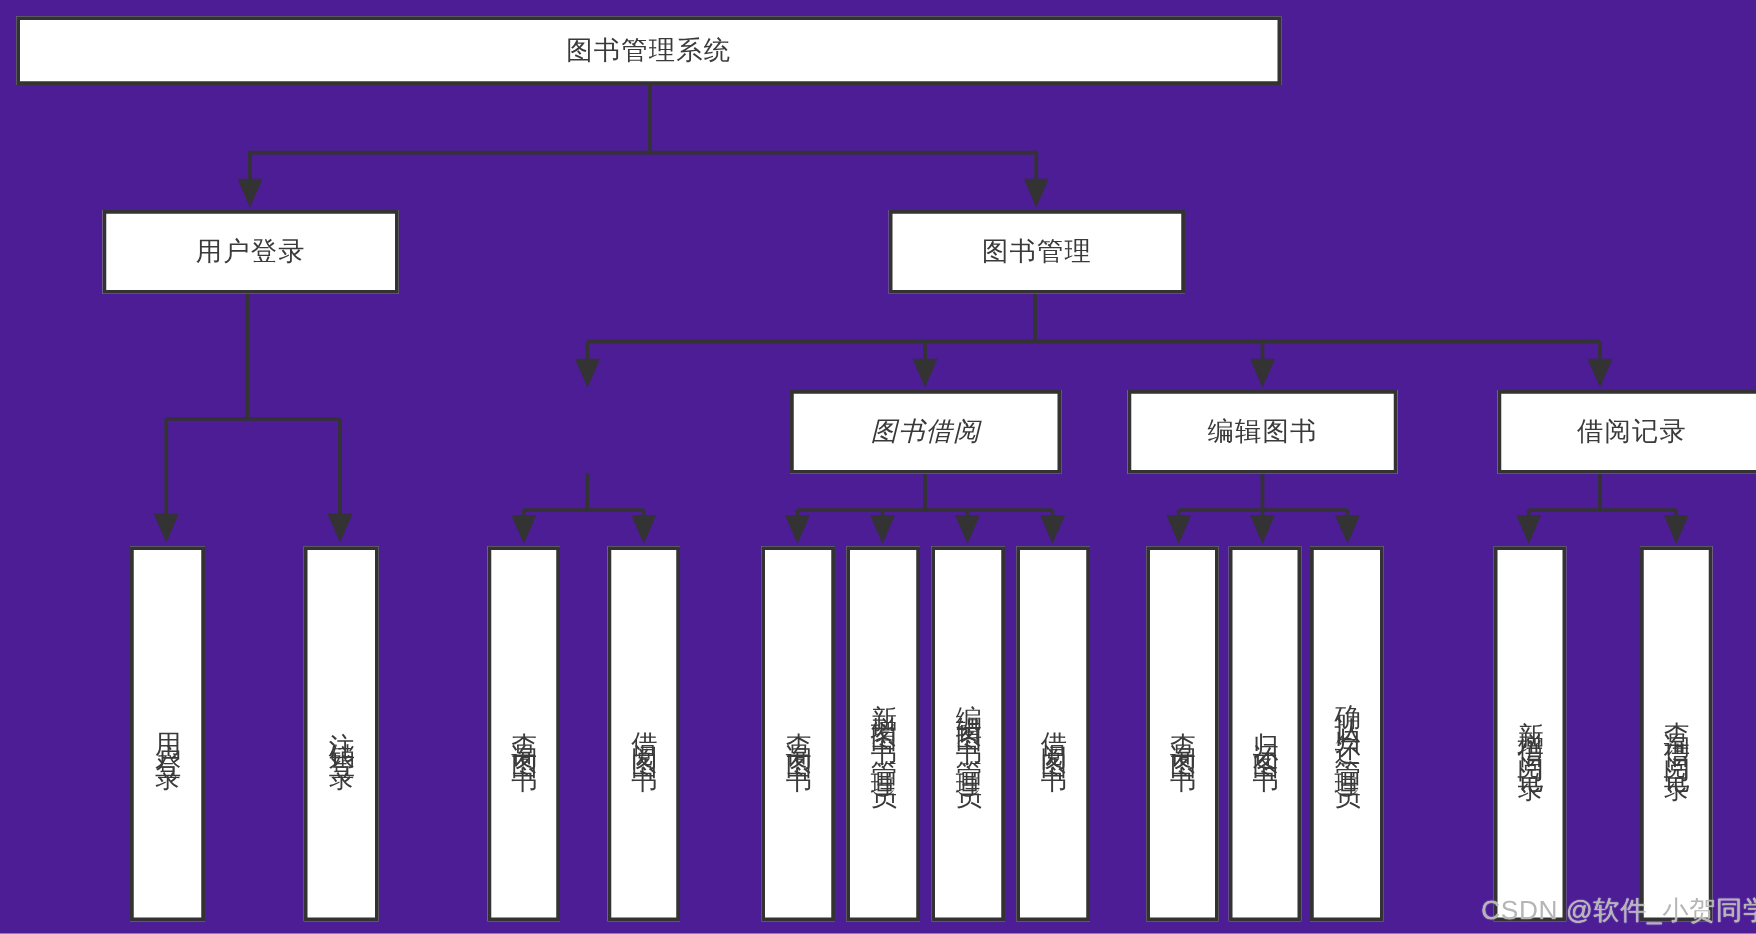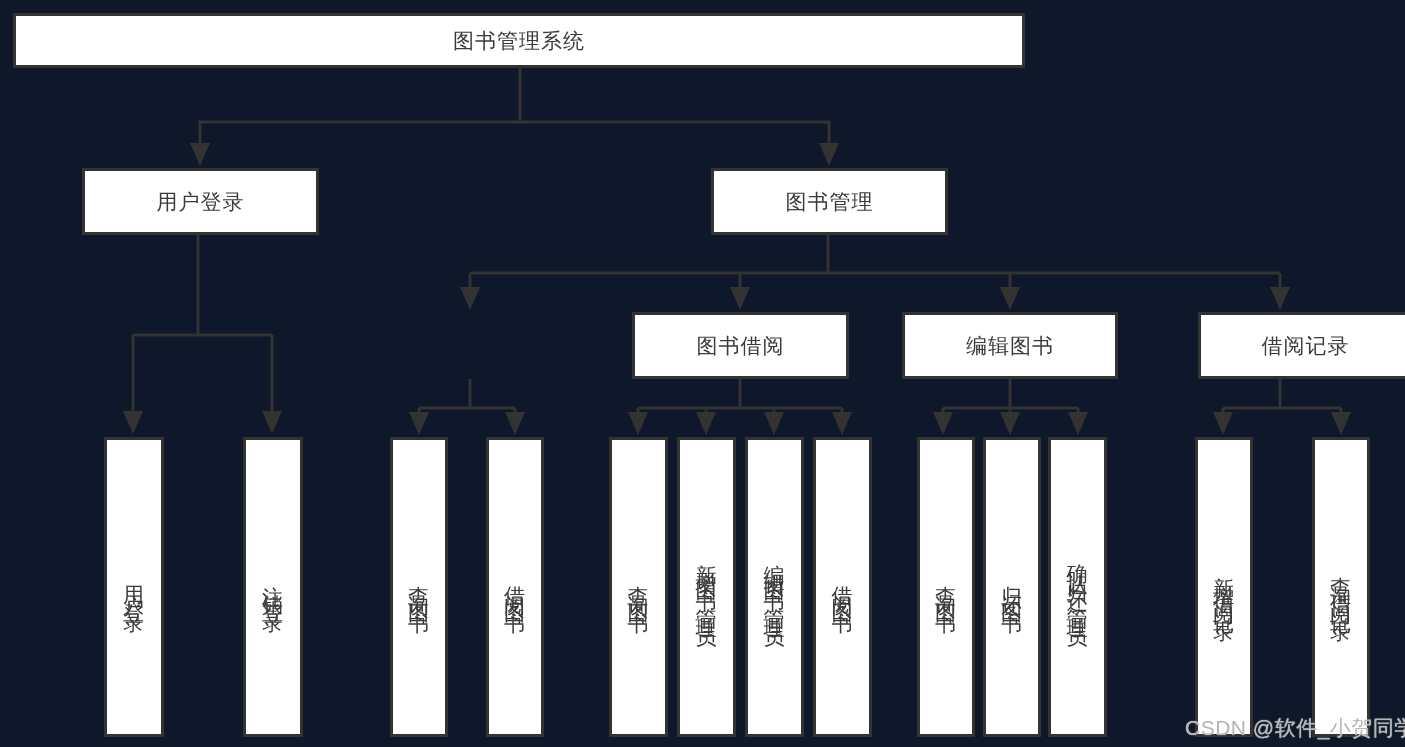--- a/index.html
+++ b/index.html
@@ -1,20 +1,20 @@
 <!DOCTYPE html>
 <html><head>
 <meta charset="utf-8">
 <style>
   html, body { margin: 0; padding: 0; background: #ffffff; }
   .stage {
     position: relative;
     width: 1405px;
     height: 747px;
-    background: #0f172a;
+    background: #4c1d95;
     overflow: hidden;
     font-family: "Liberation Sans", "DejaVu Sans", sans-serif;
     color: #3a3a3a;
   }
   svg.connectors {
     position: absolute;
     left: 0; top: 0;
     width: 1405px; height: 747px;
   }
   svg.connectors path {
@@ -117,21 +117,21 @@
     <span>图书管理系统</span>
   </div>
 
   <div class="box h" style="left:82px; top:168px; width:237px; height:67px;">
     <span>用户登录</span>
   </div>
   <div class="box h" style="left:711px; top:168px; width:237px; height:67px;">
     <span>图书管理</span>
   </div>
 
-  <div class="box h" style="left:632px; top:312px; width:217px; height:67px;">
+  <div class="box h" style="left:632px; top:312px; width:217px; height:67px;font-style:italic;">
     <span>图书借阅</span>
   </div>
   <div class="box h" style="left:902px; top:312px; width:216px; height:67px;">
     <span>编辑图书</span>
   </div>
   <div class="box h" style="left:1198px; top:312px; width:215px; height:67px;text-align:right;">
     <span>借阅记录</span>
   </div>
 
   <div class="box v" style="left:104px; top:437px; width:60px; height:300px;">

